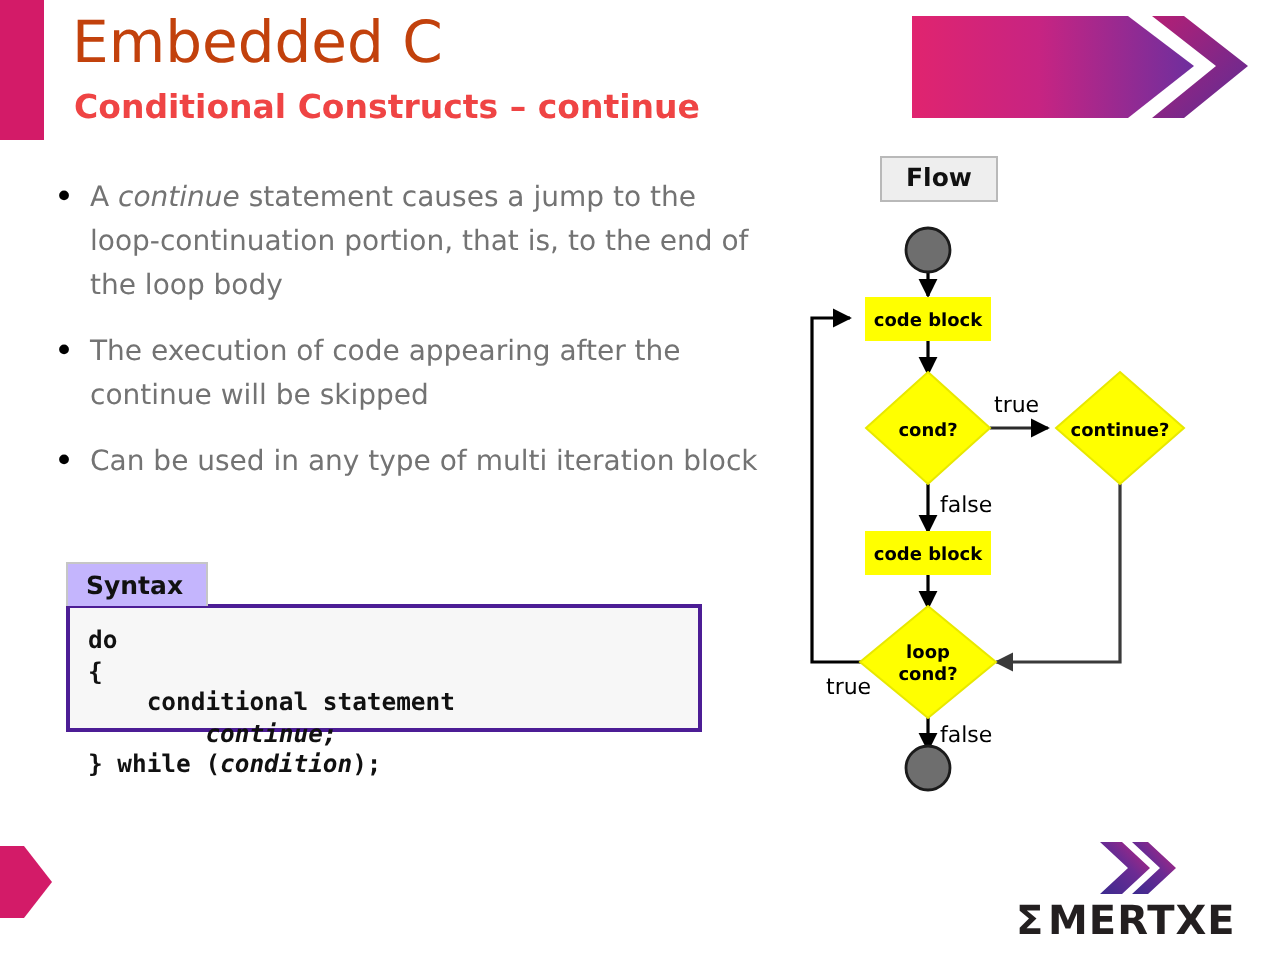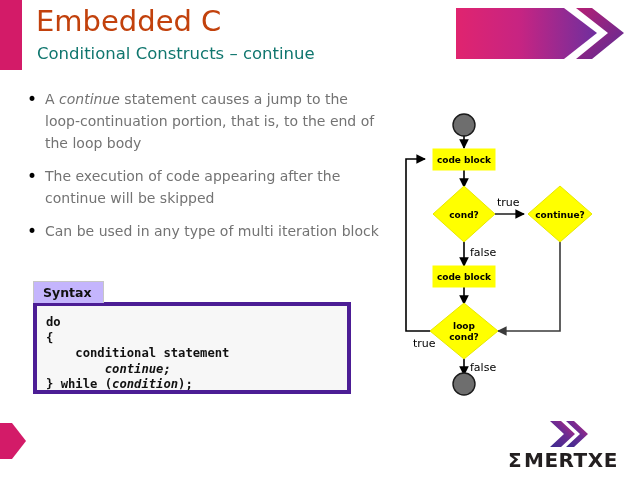--- a/index.html
+++ b/index.html
@@ -35,22 +35,22 @@
     letter-spacing: 0px;
     color: #c2410c;
     white-space: nowrap;
   }
   #slide-subtitle {
     position: absolute;
     left: 37px;
     top: 44px;
     font-size: 16.5px;
     line-height: 20px;
-    font-weight: 400;
-    color: #0f766e;
+    font-weight: 700;
+    color: #ef4444;
     white-space: nowrap;
   }
 
   
   #header-arrow-graphic {
     position: absolute;
     right: 0;
     top: 6px;
     width: 182px;
     height: 55px;
@@ -101,24 +101,24 @@
     border-bottom: none;
     font-size: 12.5px;
     line-height: 15px;
     font-weight: 700;
     color: #111;
     z-index: 2;
   }
   #syntax-code-box {
     position: relative;
     width: 318px;
-    height: 92px;
+    height: 64px;
     margin-top: -1px;
     background: #f7f7f7;
-    border: 4px solid #4c1d95;
+    border: 2px solid #4c1d95;
     box-sizing: border-box;
     padding: 9px 15px 0 9px;
   }
   #syntax-code {
     margin: 0;
     font-family: "DejaVu Sans Mono", monospace;
     font-size: 12.2px;
     line-height: 15.5px;
     font-weight: 700;
     color: #111;
@@ -236,20 +236,21 @@
   <div id="syntax-code-box">
     <pre id="syntax-code"><span>do</span>
 <span>{</span>
 <span>    conditional statement</span>
 <span>        </span><em>continue;</em>
 <span>} while (</span><em>condition</em><span>);</span></pre>
   </div>
 </div>
 
 <div id="flow-panel">
+  <div id="flow-label">Flow</div>
 
   <svg id="flow-svg" width="242" height="330" viewBox="0 0 242 330" xmlns="http://www.w3.org/2000/svg">
     <defs>
       <marker id="arrowBlack" viewBox="0 0 10 10" refX="9" refY="5" markerWidth="6" markerHeight="6" orient="auto-start-reverse">
         <path d="M 0 0 L 10 5 L 0 10 z" fill="#000"></path>
       </marker>
       <marker id="arrowGray" viewBox="0 0 10 10" refX="9" refY="5" markerWidth="6" markerHeight="6" orient="auto-start-reverse">
         <path d="M 0 0 L 10 5 L 0 10 z" fill="#3a3a3a"></path>
       </marker>
     </defs>

